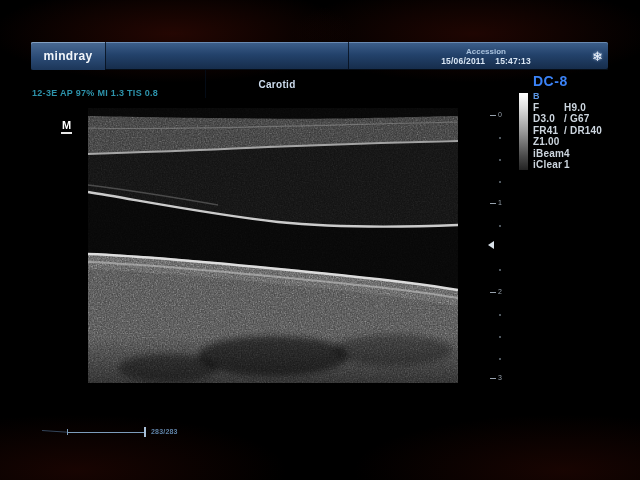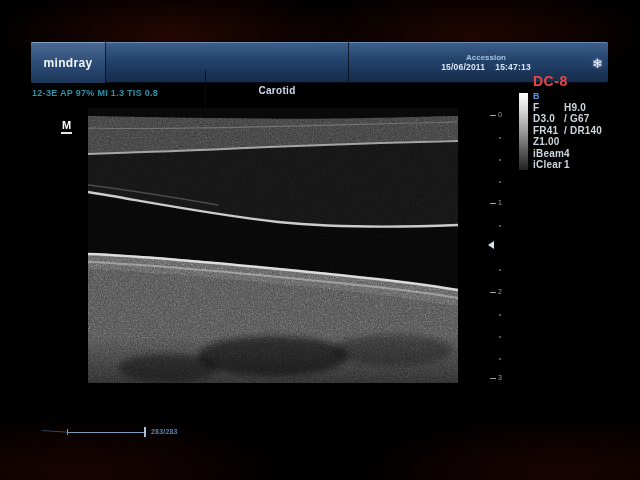--- a/index.html
+++ b/index.html
@@ -7,21 +7,21 @@
          font-family:"Liberation Sans",sans-serif;}
   .stage::before{content:"";position:absolute;inset:0;z-index:0;pointer-events:none;
     background:
       radial-gradient(ellipse 260px 70px at 27% 7%, rgba(120,22,8,.30), rgba(0,0,0,0) 70%),
       radial-gradient(ellipse 260px 70px at 74% 7%, rgba(120,22,8,.26), rgba(0,0,0,0) 70%),
       radial-gradient(ellipse 300px 80px at 12% 98%, rgba(110,20,8,.22), rgba(0,0,0,0) 70%),
       radial-gradient(ellipse 300px 80px at 88% 98%, rgba(110,20,8,.22), rgba(0,0,0,0) 70%);}
   .z{position:absolute;z-index:1;}
 
   
-  .topbar{left:31px;top:42px;width:577px;height:41px;display:flex;
+  .topbar{left:31px;top:42px;width:577px;height:28px;display:flex;
     background:linear-gradient(#3e608c,#23426b 45%,#152b49);
     box-shadow:inset 0 1px 0 rgba(160,190,225,.45), inset 0 -1px 0 rgba(0,0,0,.7);
     border-radius:2px;}
   .cell{position:relative;height:100%;box-sizing:border-box;border-left:1px solid rgba(5,14,26,.8);
         display:flex;align-items:center;justify-content:center;}
   .cell:first-child{border-left:none;}
   .cell-logo{width:74px;background:linear-gradient(#4a6a93,#2b4b75 55%,#1c3659);
         border-radius:2px 0 0 2px;box-shadow:inset 0 1px 0 rgba(190,215,240,.5);}
   .brand{color:#f2f6fa;font-size:12px;font-weight:bold;letter-spacing:.3px;}
   .cell-spacer{width:100px;}
@@ -30,21 +30,21 @@
   .cell-accession{flex:1;flex-direction:column;align-items:center;justify-content:center;
         padding-left:15px;}
   .acc-label{color:#a9c2dd;font-size:8px;font-weight:bold;line-height:9px;}
   .acc-datetime{color:#d9e6f4;font-size:8.5px;font-weight:bold;line-height:10px;letter-spacing:.2px;}
   .acc-time{margin-left:10px;}
   .freeze{position:absolute;right:5px;top:50%;transform:translateY(-50%);
         color:#eef4fb;font-size:13px;line-height:13px;text-shadow:0 0 3px rgba(180,210,255,.8);cursor:pointer;}
 
   
   .probe-info{left:32px;top:88px;color:#2d93ab;font-size:9px;font-weight:bold;letter-spacing:.3px;}
-  .model-label{left:533px;top:73px;color:#ef4444;font-size:14px;font-weight:bold;letter-spacing:.5px;}
+  .model-label{left:533px;top:73px;color:#3b82f6;font-size:14px;font-weight:bold;letter-spacing:.5px;}
   .m-marker{left:61px;top:120px;color:#fff;font-size:11px;font-weight:bold;line-height:11px;
         border-bottom:2px solid #e8e8e8;padding:0 1px 1px 1px;}
 
   
   .us-image{left:88px;top:108px;width:370px;height:275px;background:#000;}
 
   
   .gray-bar{left:519px;top:93px;width:9px;height:77px;
       background:linear-gradient(#ffffff,#e0e0e0 18%,#9a9a9a 50%,#4a4a4a 82%,#232323);}
 

